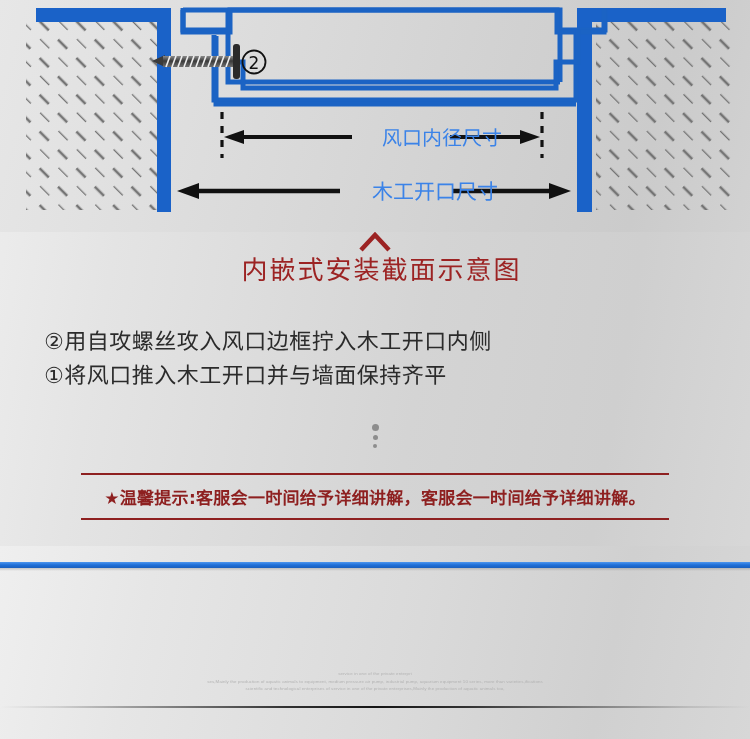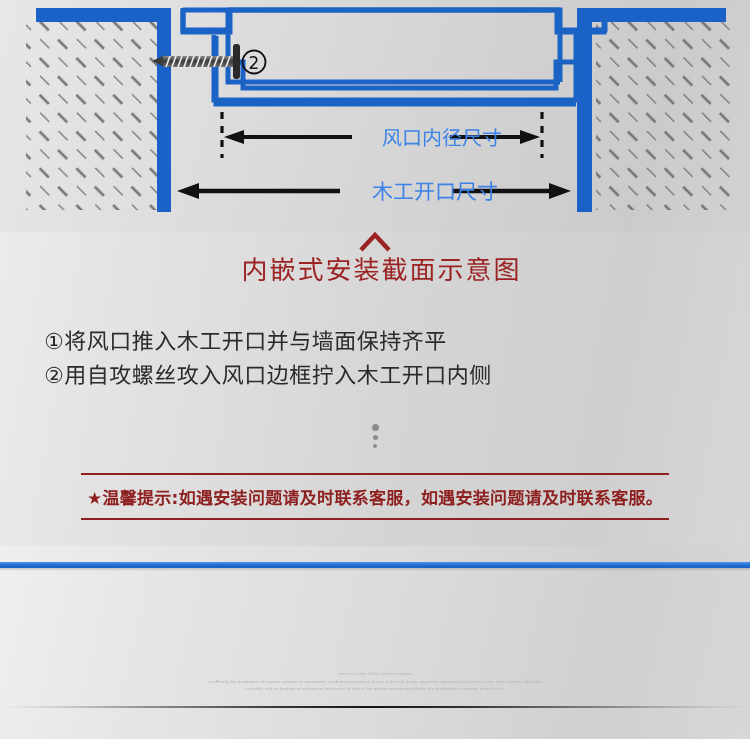--- a/index.html
+++ b/index.html
@@ -311,32 +311,32 @@
   </div>
 
   <div class="title-block">
     <svg class="chevron-icon" viewBox="0 0 34 20">
       <path d="M 3 18 L 17 3 L 31 18" fill="none" stroke="#9c2323" stroke-width="4.5" stroke-linecap="butt" stroke-linejoin="miter"></path>
     </svg>
     <div class="section-title">内嵌式安装截面示意图</div>
   </div>
 
   <div class="steps">
+    <div class="step-line">②用自攻螺丝攻入风口边框拧入木工开口内侧</div>
     <div class="step-line">①将风口推入木工开口并与墙面保持齐平</div>
-    <div class="step-line">②用自攻螺丝攻入风口边框拧入木工开口内侧</div>
   </div>
 
   <div class="dots">
     <span class="dot dot-1"></span>
     <span class="dot dot-2"></span>
     <span class="dot dot-3"></span>
   </div>
 
   <div class="tip-box">
-    <div class="tip-text">★温馨提示:如遇安装问题请及时联系客服，如遇安装问题请及时联系客服。</div>
+    <div class="tip-text">★温馨提示:客服会一时间给予详细讲解，客服会一时间给予详细讲解。</div>
   </div>
 
   <div class="banner">
     <div class="banner-rule"></div>
     <div class="banner-rule-shadow"></div>
     <div class="banner-sub">
       <div class="banner-sub-line">service in one of the private enterpri</div>
       <div class="banner-sub-line">ses,Mainly the production of aquatic animals to equipment, medium pressure air pump, industrial pump, aquarium equipment 10 series, more than varieties,ifications</div>
       <div class="banner-sub-line">scientific and technological enterprises of service in one of the private enterprises,Mainly the production of aquatic animals too,</div>
     </div>

